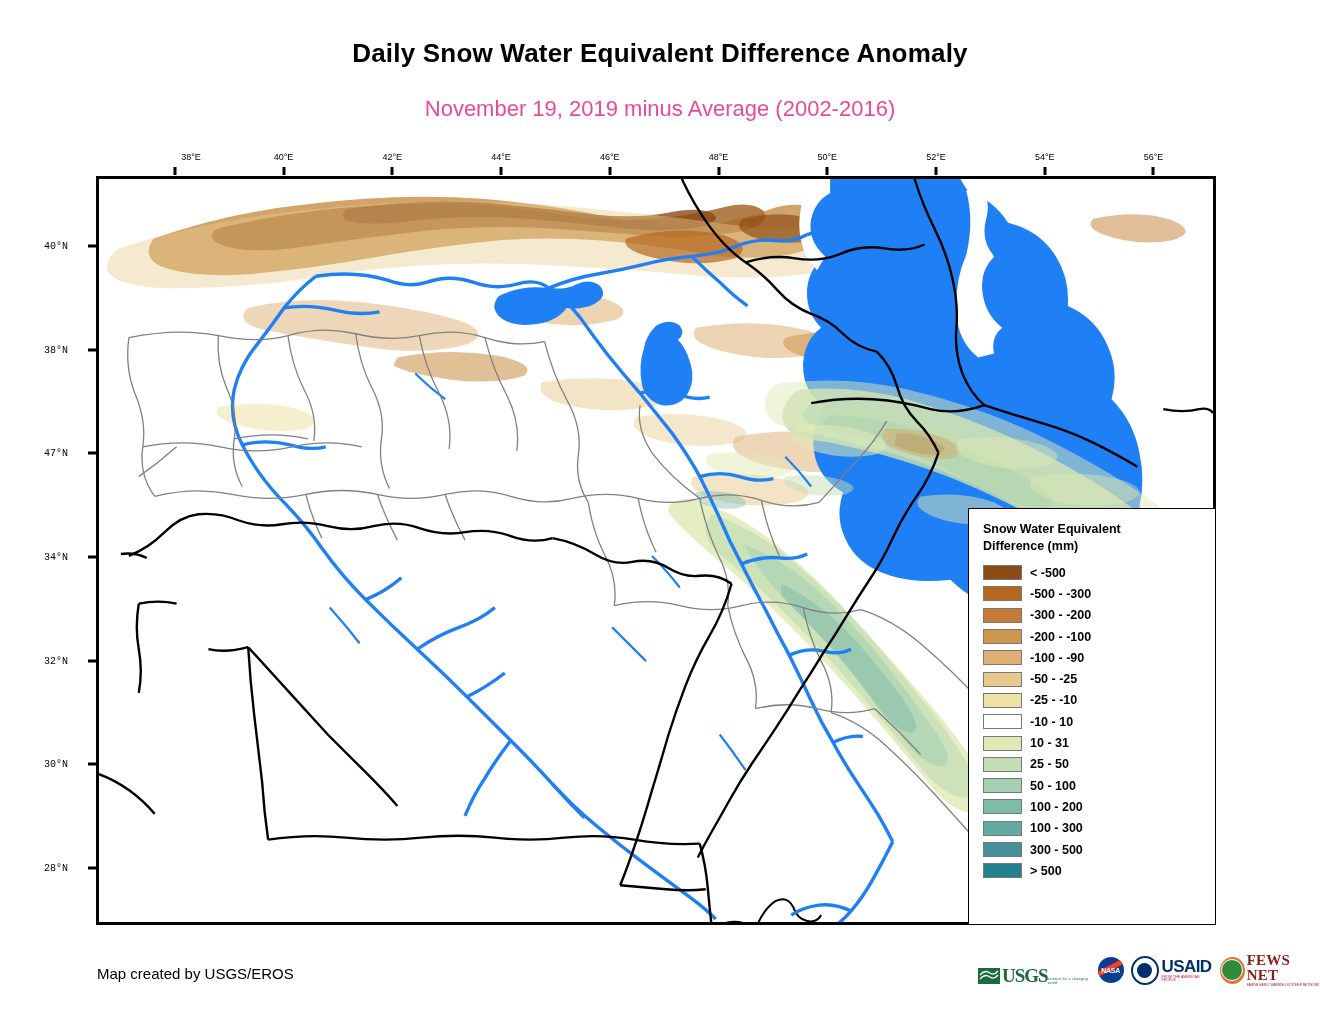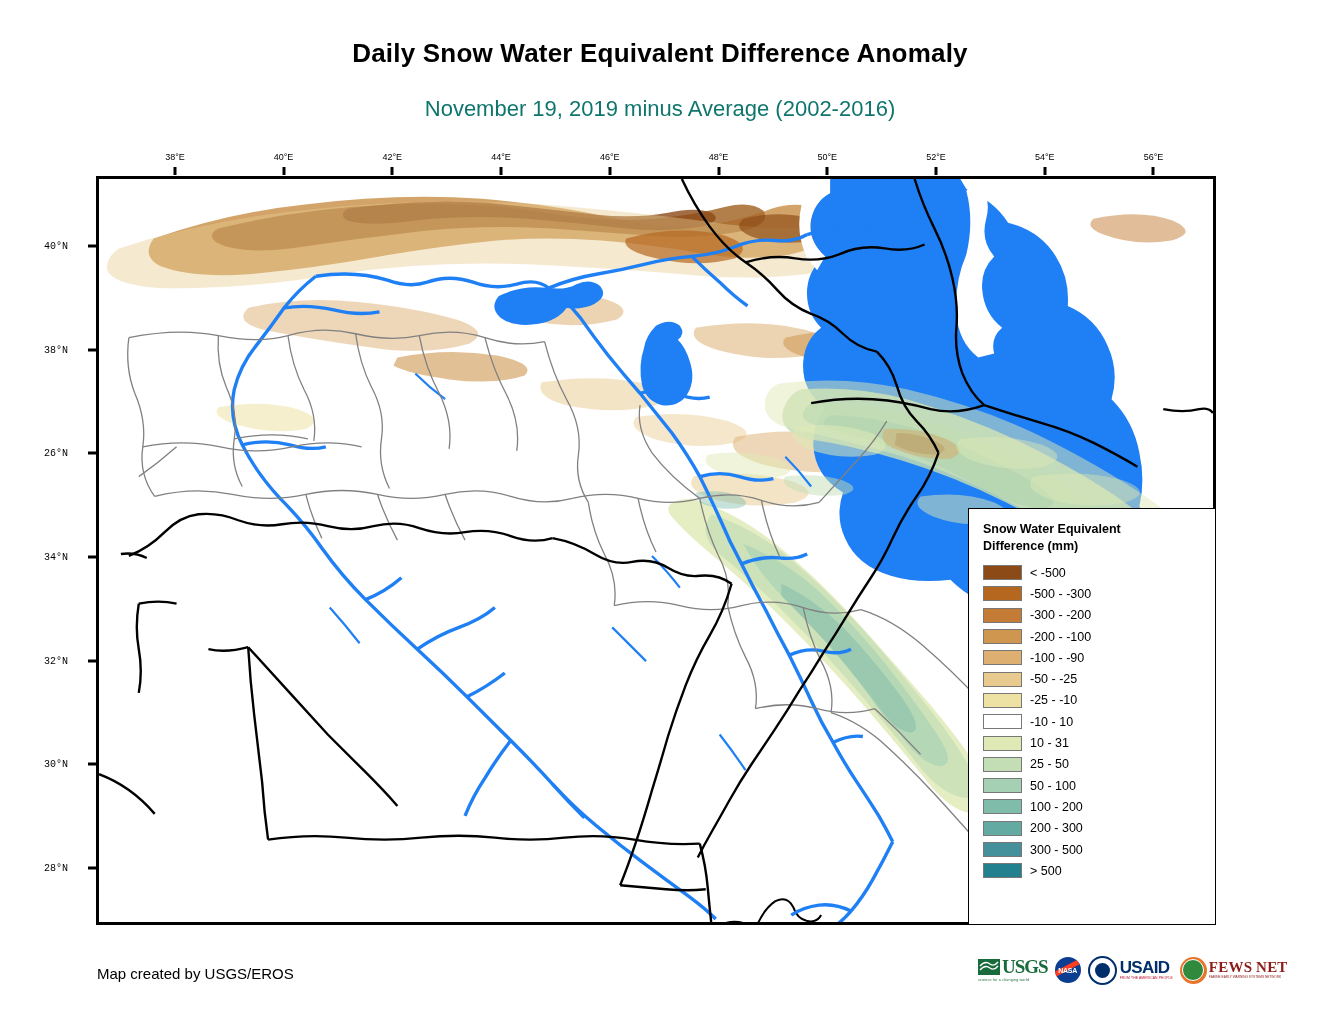--- a/index.html
+++ b/index.html
@@ -7,21 +7,21 @@
     width:1320px;height:1020px;background:#ffffff;
     font-family:"Liberation Sans", sans-serif;
     position:relative;overflow:hidden;
   }
   #title{
     position:absolute;left:0;top:38px;width:1320px;text-align:center;
     font-size:26px;font-weight:bold;color:#000;letter-spacing:.2px;
   }
   #subtitle{
     position:absolute;left:0;top:96px;width:1320px;text-align:center;
-    font-size:22px;font-weight:normal;color:#0f766e;
+    font-size:22px;font-weight:normal;color:#ec4899;
   }
 
   
   #map-frame{
     position:absolute;left:96px;top:176px;width:1120px;height:749px;
     border:3px solid #000;background:#ffffff;box-sizing:border-box;
     overflow:hidden;
   }
   #map-canvas{position:absolute;left:0;top:0;width:100%;height:100%;}
 
@@ -37,40 +37,40 @@
   }
   .lat-tick{position:absolute;width:8px;height:3px;background:#000;transform:translateY(-50%);}
 
   
   #legend{
     position:absolute;left:968px;top:508px;width:248px;height:417px;
     background:#fff;border:1.5px solid #000;box-sizing:border-box;
     padding:12px 10px 8px 14px;
   }
   #legend-title{font-size:12.5px;font-weight:bold;color:#000;line-height:1.32;margin-bottom:8px;}
-  .legend-row{display:flex;align-items:center;height:21.3px;}
+  .legend-row{display:flex;align-items:center;height:21.3px;font-weight:bold;}
   .legend-swatch{
     width:39px;height:15px;border:1.5px solid #777;box-sizing:border-box;
     flex:0 0 auto;margin-right:8px;
   }
   .legend-label{font-size:12.5px;color:#000;white-space:nowrap;}
   #legend-source{
     font-size:10.5px;color:#000;line-height:1.25;margin-top:7px;white-space:pre-line;
   }
 
   
   #credit{
     position:absolute;left:97px;top:965px;font-size:15px;color:#000;
   }
   #logos{
     position:absolute;left:978px;top:955px;display:flex;align-items:center;gap:7px;
   }
   .logo{height:30px;display:flex;align-items:center;}
 
-  .usgs-box{display:flex;flex-direction:column;justify-content:center;height:30px;}
+  .usgs-box{display:flex;flex-direction:row;justify-content:center;height:30px;align-items:flex-end;}
   .usgs-main{display:flex;align-items:center;gap:2px;}
   .usgs-wave{width:22px;height:16px;}
   .usgs-word{font-size:19px;font-weight:bold;color:#1a6b3c;letter-spacing:-1px;line-height:.95;font-family:"Liberation Serif",serif;}
   .usgs-tag{font-size:3.6px;color:#1a6b3c;letter-spacing:.2px;margin-top:1px;}
 
   .nasa-ball{
     width:26px;height:26px;border-radius:50%;background:#0b3d91;
     display:flex;align-items:center;justify-content:center;position:relative;overflow:hidden;
   }
   .nasa-text{font-size:7px;color:#fff;font-weight:bold;letter-spacing:-.3px;z-index:2;}
@@ -342,21 +342,21 @@
       <ellipse cx="672" cy="806" rx="5" ry="3"></ellipse>
       <ellipse cx="700" cy="806" rx="4" ry="3"></ellipse>
       <ellipse cx="790" cy="846" rx="3" ry="5"></ellipse>
       <ellipse cx="830" cy="862" rx="4" ry="4"></ellipse>
       <ellipse cx="786" cy="898" rx="4" ry="3"></ellipse>
     </g>
   </svg>
 </div>
 
 <div id="graticule">
-    <div class="lon-label" style="left: 175px; top: 152px;">38°E</div>
+    <div class="lon-label" style="left: 191px; top: 152px;">38°E</div>
     <div class="lon-tick" style="left: 174.835px; top: 167px;"></div>
     <div class="lon-label" style="left: 283.573px; top: 152px;">40°E</div>
     <div class="lon-tick" style="left: 283.573px; top: 167px;"></div>
     <div class="lon-label" style="left: 392.311px; top: 152px;">42°E</div>
     <div class="lon-tick" style="left: 392.311px; top: 167px;"></div>
     <div class="lon-label" style="left: 501.049px; top: 152px;">44°E</div>
     <div class="lon-tick" style="left: 501.049px; top: 167px;"></div>
     <div class="lon-label" style="left: 609.786px; top: 152px;">46°E</div>
     <div class="lon-tick" style="left: 609.786px; top: 167px;"></div>
     <div class="lon-label" style="left: 718.524px; top: 152px;">48°E</div>
@@ -366,21 +366,21 @@
     <div class="lon-label" style="left: 936px; top: 152px;">52°E</div>
     <div class="lon-tick" style="left: 936px; top: 167px;"></div>
     <div class="lon-label" style="left: 1044.74px; top: 152px;">54°E</div>
     <div class="lon-tick" style="left: 1044.74px; top: 167px;"></div>
     <div class="lon-label" style="left: 1153.48px; top: 152px;">56°E</div>
     <div class="lon-tick" style="left: 1153.48px; top: 167px;"></div>
     <div class="lat-label" style="left: 44px; width: 44px; top: 245.976px;">40°N</div>
     <div class="lat-tick" style="left: 88px; top: 245.976px;"></div>
     <div class="lat-label" style="left: 44px; width: 44px; top: 349.644px;">38°N</div>
     <div class="lat-tick" style="left: 88px; top: 349.644px;"></div>
-    <div class="lat-label" style="left: 44px; width: 44px; top: 453.311px;">26°N</div>
+    <div class="lat-label" style="left: 44px; width: 44px; top: 453.311px;">47°N</div>
     <div class="lat-tick" style="left: 88px; top: 453.311px;"></div>
     <div class="lat-label" style="left: 44px; width: 44px; top: 556.979px;">34°N</div>
     <div class="lat-tick" style="left: 88px; top: 556.979px;"></div>
     <div class="lat-label" style="left: 44px; width: 44px; top: 660.647px;">32°N</div>
     <div class="lat-tick" style="left: 88px; top: 660.647px;"></div>
     <div class="lat-label" style="left: 44px; width: 44px; top: 764.315px;">30°N</div>
     <div class="lat-tick" style="left: 88px; top: 764.315px;"></div>
     <div class="lat-label" style="left: 44px; width: 44px; top: 867.983px;">28°N</div>
     <div class="lat-tick" style="left: 88px; top: 867.983px;"></div>
   </div>
@@ -434,21 +434,21 @@
       <div class="legend-row">
         <div class="legend-swatch" style="background: rgb(165, 208, 180);"></div>
         <div class="legend-label">50 - 100</div>
       </div>
       <div class="legend-row">
         <div class="legend-swatch" style="background: rgb(127, 188, 170);"></div>
         <div class="legend-label">100 - 200</div>
       </div>
       <div class="legend-row">
         <div class="legend-swatch" style="background: rgb(99, 170, 163);"></div>
-        <div class="legend-label">200 - 300</div>
+        <div class="legend-label">100 - 300</div>
       </div>
       <div class="legend-row">
         <div class="legend-swatch" style="background: rgb(68, 145, 155);"></div>
         <div class="legend-label">300 - 500</div>
       </div>
       <div class="legend-row">
         <div class="legend-swatch" style="background: rgb(35, 128, 143);"></div>
         <div class="legend-label">&gt; 500</div>
       </div>
     </div>

